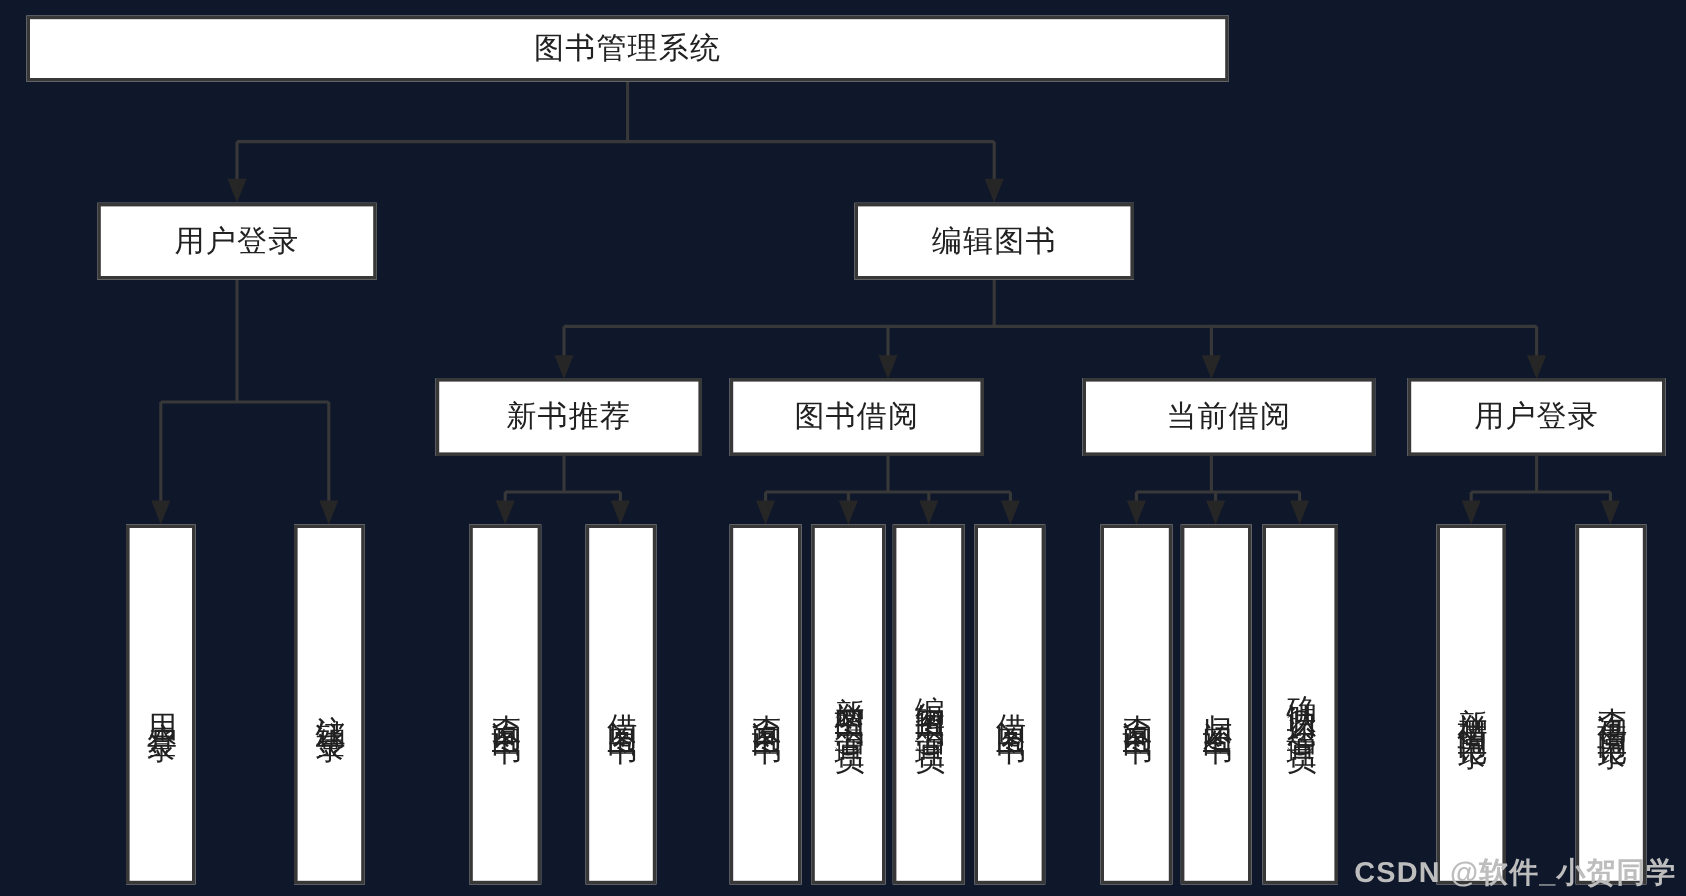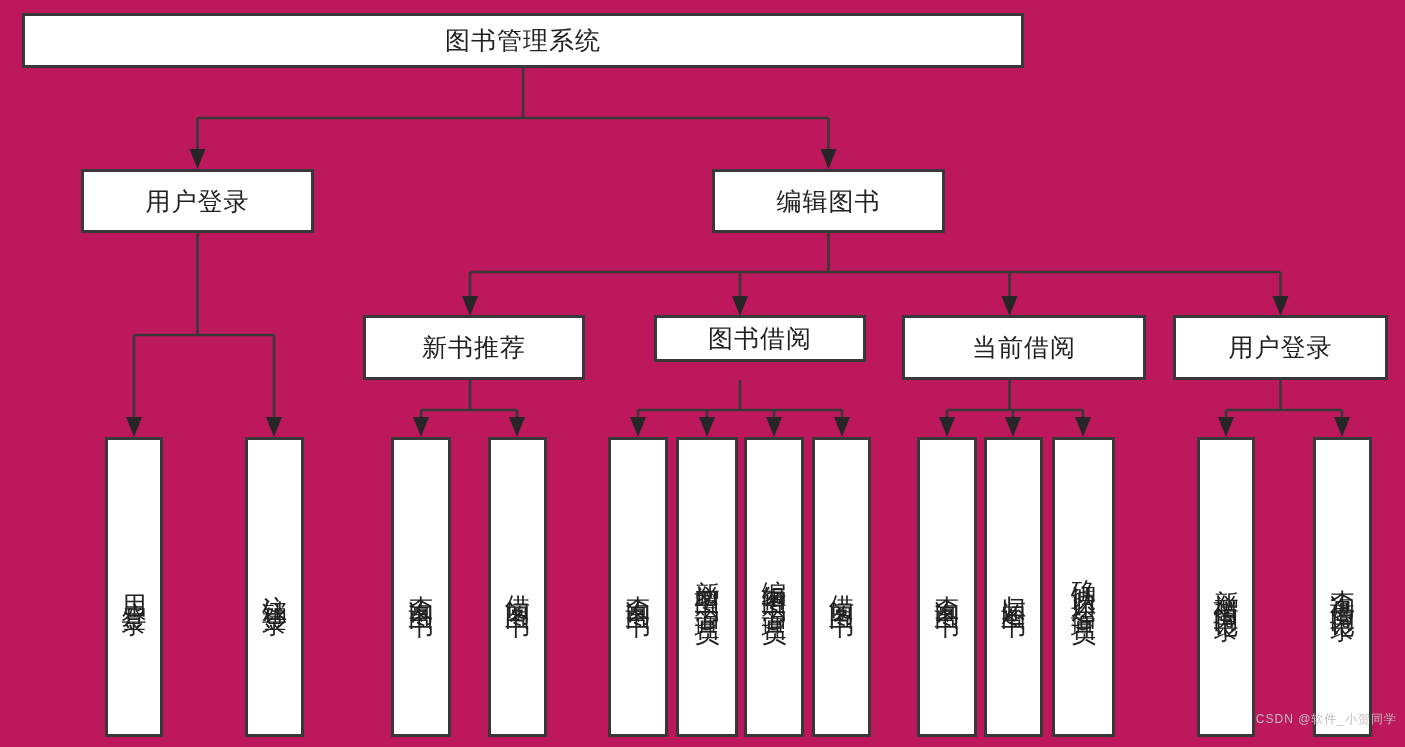--- a/index.html
+++ b/index.html
@@ -1,35 +1,35 @@
 <!DOCTYPE html>
 <html><head>
 <meta charset="utf-8">
 <style>
   html,body{margin:0;padding:0;background:#ffffff;}
   .canvas{
-    position:relative;width:1405px;height:747px;background:#be185d;
+    position:relative;width:1405px;height:747px;background:#0f172a;
     font-family:"Liberation Sans",sans-serif;color:#212121;overflow:hidden;
   }
   .connectors{position:absolute;left:0;top:0;width:1405px;height:747px;}
   .connectors line, .connectors path.ln{stroke:#383838;stroke-width:2.6;fill:none;}
   .connectors path.arrow{fill:#262626;stroke:none;}
   .node{
     position:absolute;box-sizing:border-box;background:#ffffff;
     border:3px solid #383838;display:flex;align-items:center;justify-content:center;
     font-size:25px;letter-spacing:1px;line-height:1;
   }
   .node .lbl{white-space:nowrap;}
   .leaf .lbl{
     writing-mode:vertical-rl;text-orientation:mixed;letter-spacing:6px;
     white-space:nowrap;line-height:1;
   }
   .watermark{
-    position:absolute;right:8px;top:711px;font-size:12px;color:#bdbdbd;
-    letter-spacing:1px;white-space:nowrap;
+    position:absolute;right:8px;top:711px;font-size:24px;color:#bdbdbd;
+    letter-spacing:1px;white-space:nowrap;font-weight:bold;
   }
 </style>
 </head>
 <body>
 
 <div class="canvas">
 
   <svg class="connectors" viewBox="0 0 1405 747" aria-hidden="true">
 
     <g>
@@ -113,21 +113,21 @@
   <div class="node" style="left:81px;top:169px;width:233px;height:64px">
     <span class="lbl">用户登录</span>
   </div>
   <div class="node" style="left:712px;top:169px;width:233px;height:64px">
     <span class="lbl">编辑图书</span>
   </div>
 
   <div class="node" style="left:363px;top:315px;width:222px;height:65px">
     <span class="lbl">新书推荐</span>
   </div>
-  <div class="node" style="left:654px;top:315px;width:212px;height:47px">
+  <div class="node" style="left:608px;top:315px;width:212px;height:65px">
     <span class="lbl">图书借阅</span>
   </div>
   <div class="node" style="left:902px;top:315px;width:244px;height:65px">
     <span class="lbl">当前借阅</span>
   </div>
   <div class="node" style="left:1173px;top:315px;width:215px;height:65px">
     <span class="lbl">用户登录</span>
   </div>
 
   <div class="node leaf" style="left:105px;top:437px;width:58px;height:300px">

